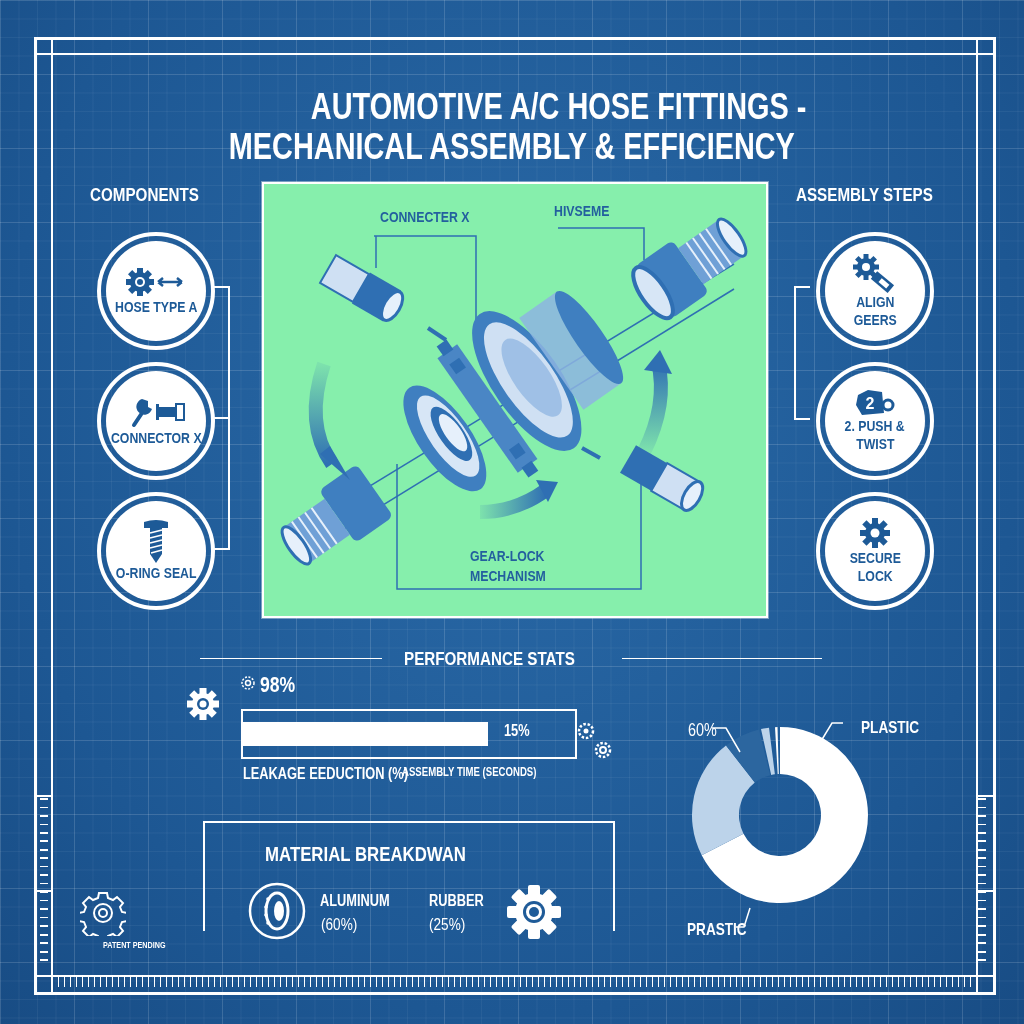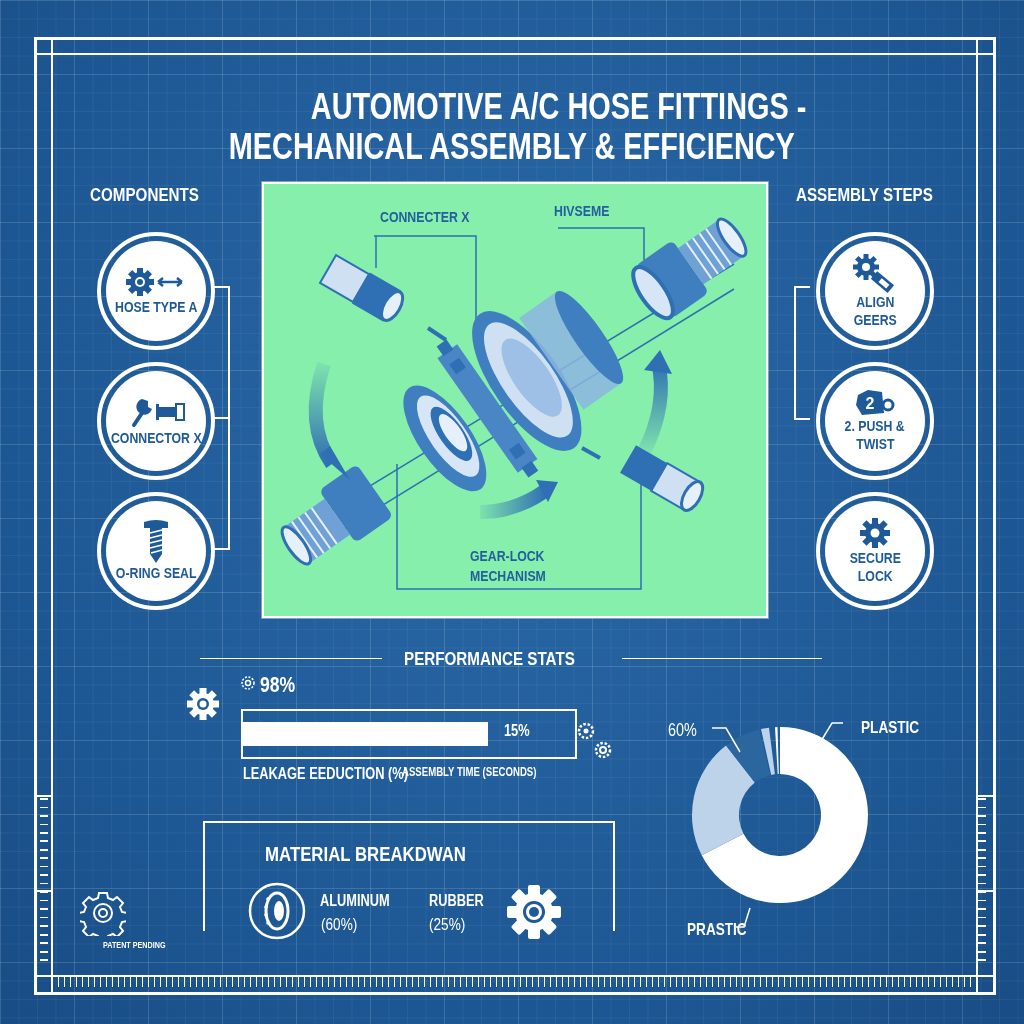--- a/index.html
+++ b/index.html
@@ -377,21 +377,21 @@
 
   <path d="M -5 -87.8 A 88 88 0 0 1 -2.5 -88 L -1.2 -41 A 41 41 0 0 0 -2.3 -41 Z" fill="#ffffff"></path>
 </svg>
 <svg class="abs" style="left:640px;top:690px;" width="280" height="270" viewBox="0 0 280 270">
   <g stroke="#fff" stroke-width="1.5" fill="none">
     <path d="M72 38 L86 38 L100 62"></path>
     <path d="M203 33 L192 33 L178 56"></path>
     <path d="M96 237 L104 237 L110 218"></path>
   </g>
 </svg>
-<div class="stat-txt" style="left:668px;top:720px;font-size:18px;font-weight:normal;"><span>60%</span></div>
+<div class="stat-txt" style="left:668px;top:720px;font-size:18px;font-weight:normal;padding-left:20px;"><span>60%</span></div>
 <div class="stat-txt" style="left:861px;top:718px;font-size:17px;"><span>PLASTIC</span></div>
 <div class="stat-txt" style="left:675px;top:920px;font-size:17px;margin-left:12px;"><span>PRASTIC</span></div>
 
 <svg class="abs" style="left:80px;top:890px;" width="46" height="46" viewBox="-23 -23 46 46">
   <g fill="none" stroke="#fff" stroke-width="2">
     <path d="M-4 -20 h8 l1 5 l5 2 l4 -3 l6 6 l-3 4 l2 5 l5 1 v8 l-5 1 l-2 5 l3 4 l-6 6 l-4 -3 l-5 2 l-1 5 h-8 l-1 -5 l-5 -2 l-4 3 l-6 -6 l3 -4 l-2 -5 l-5 -1 v-8 l5 -1 l2 -5 l-3 -4 l6 -6 l4 3 l5 -2 z"></path>
     <circle r="9"></circle>
       <circle r="4"></circle>
   </g>
 </svg>

